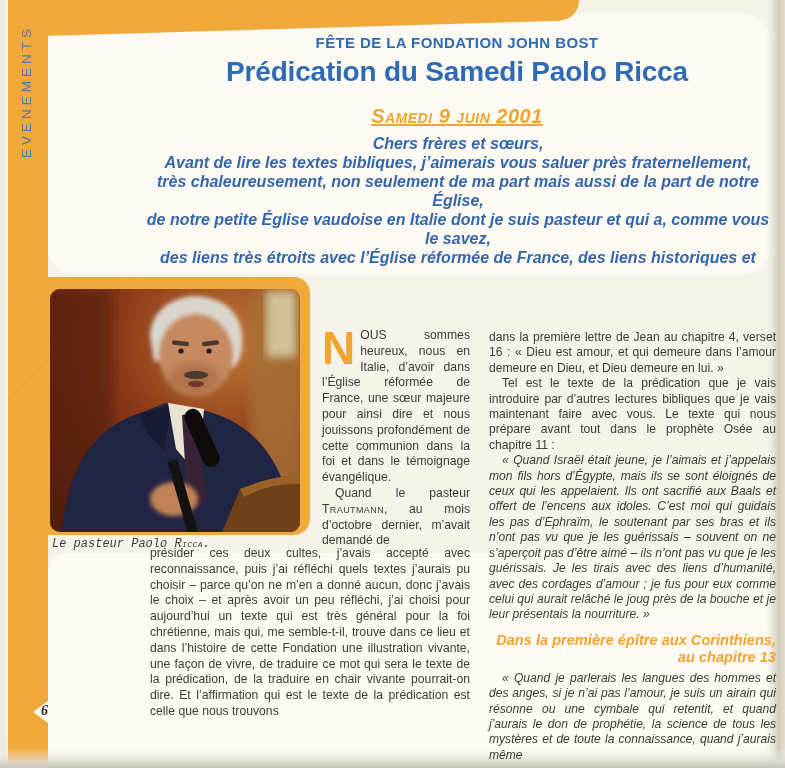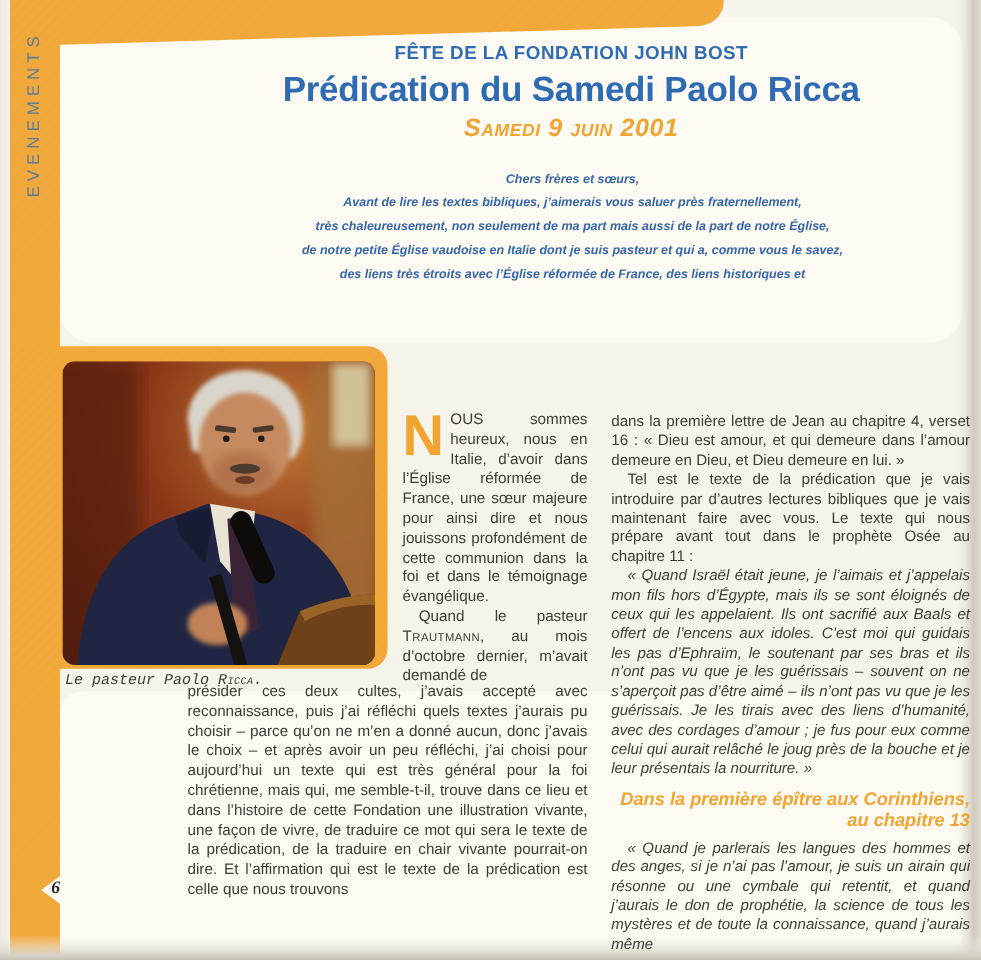--- a/index.html
+++ b/index.html
@@ -29,30 +29,31 @@
   .header{left:140px;top:34px;width:634px;text-align:center;}
   .kicker{
     font-size:15px;font-weight:bold;letter-spacing:.4px;
     color:var(--title_blue,#2F6BB2);
   }
   .title{
     margin-top:5px;font-size:28px;font-weight:bold;letter-spacing:-.2px;
     color:var(--title_blue,#2F6BB2);
   }
   .date{
-    margin-top:4px;font-size:20px;font-weight:bold;font-style:italic;
+    margin-top:17px;font-size:20px;font-weight:bold;font-style:italic;
     font-variant:small-caps;letter-spacing:.5px;
     color:var(--accent_orange,#F2A430);
+    text-decoration:underline;
   }
 
   
   .intro{
     left:138px;top:134px;width:640px;text-align:center;
     font-style:italic;font-weight:bold;
-    font-size:10px;line-height:19px;
+    font-size:16px;line-height:19px;
     color:var(--intro_blue,#3566A9);
   }
 
   
   .col{font-size:12.2px;line-height:15.8px;text-align:justify;}
   .col p{margin:0;}
   .col-narrow{left:322px;top:328px;width:148px;}
   .col-wide{left:150px;top:546px;width:320px;}
   .col-right{left:489px;top:330px;width:287px;font-size:12.1px;line-height:15.4px;}
   .indent{text-indent:13px;}

